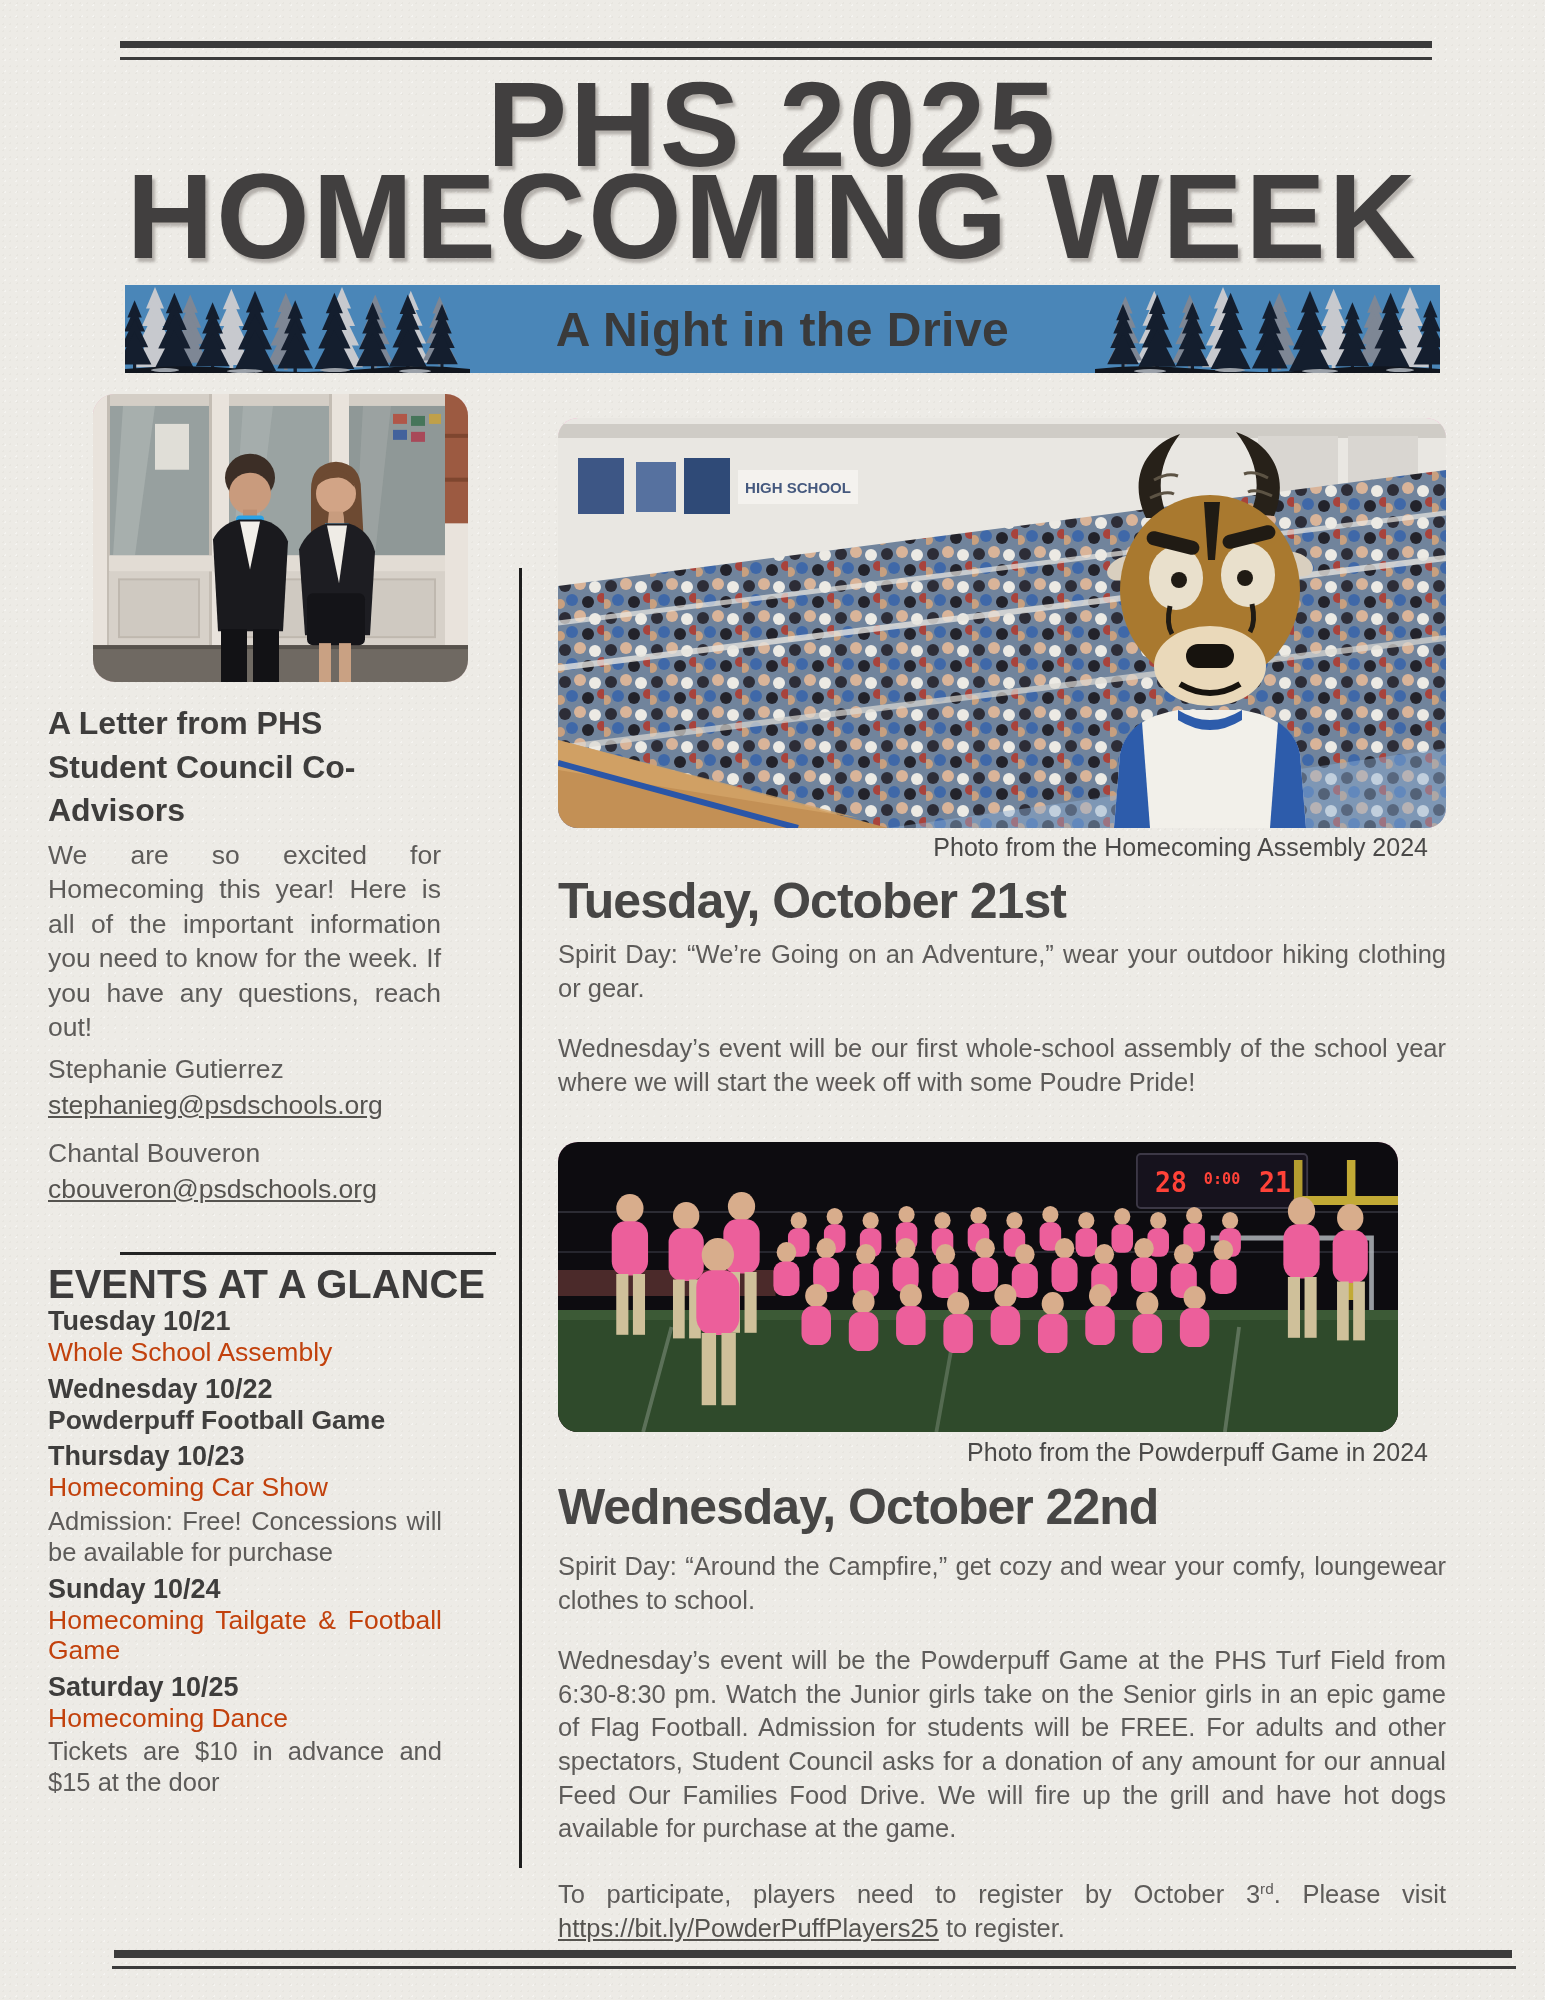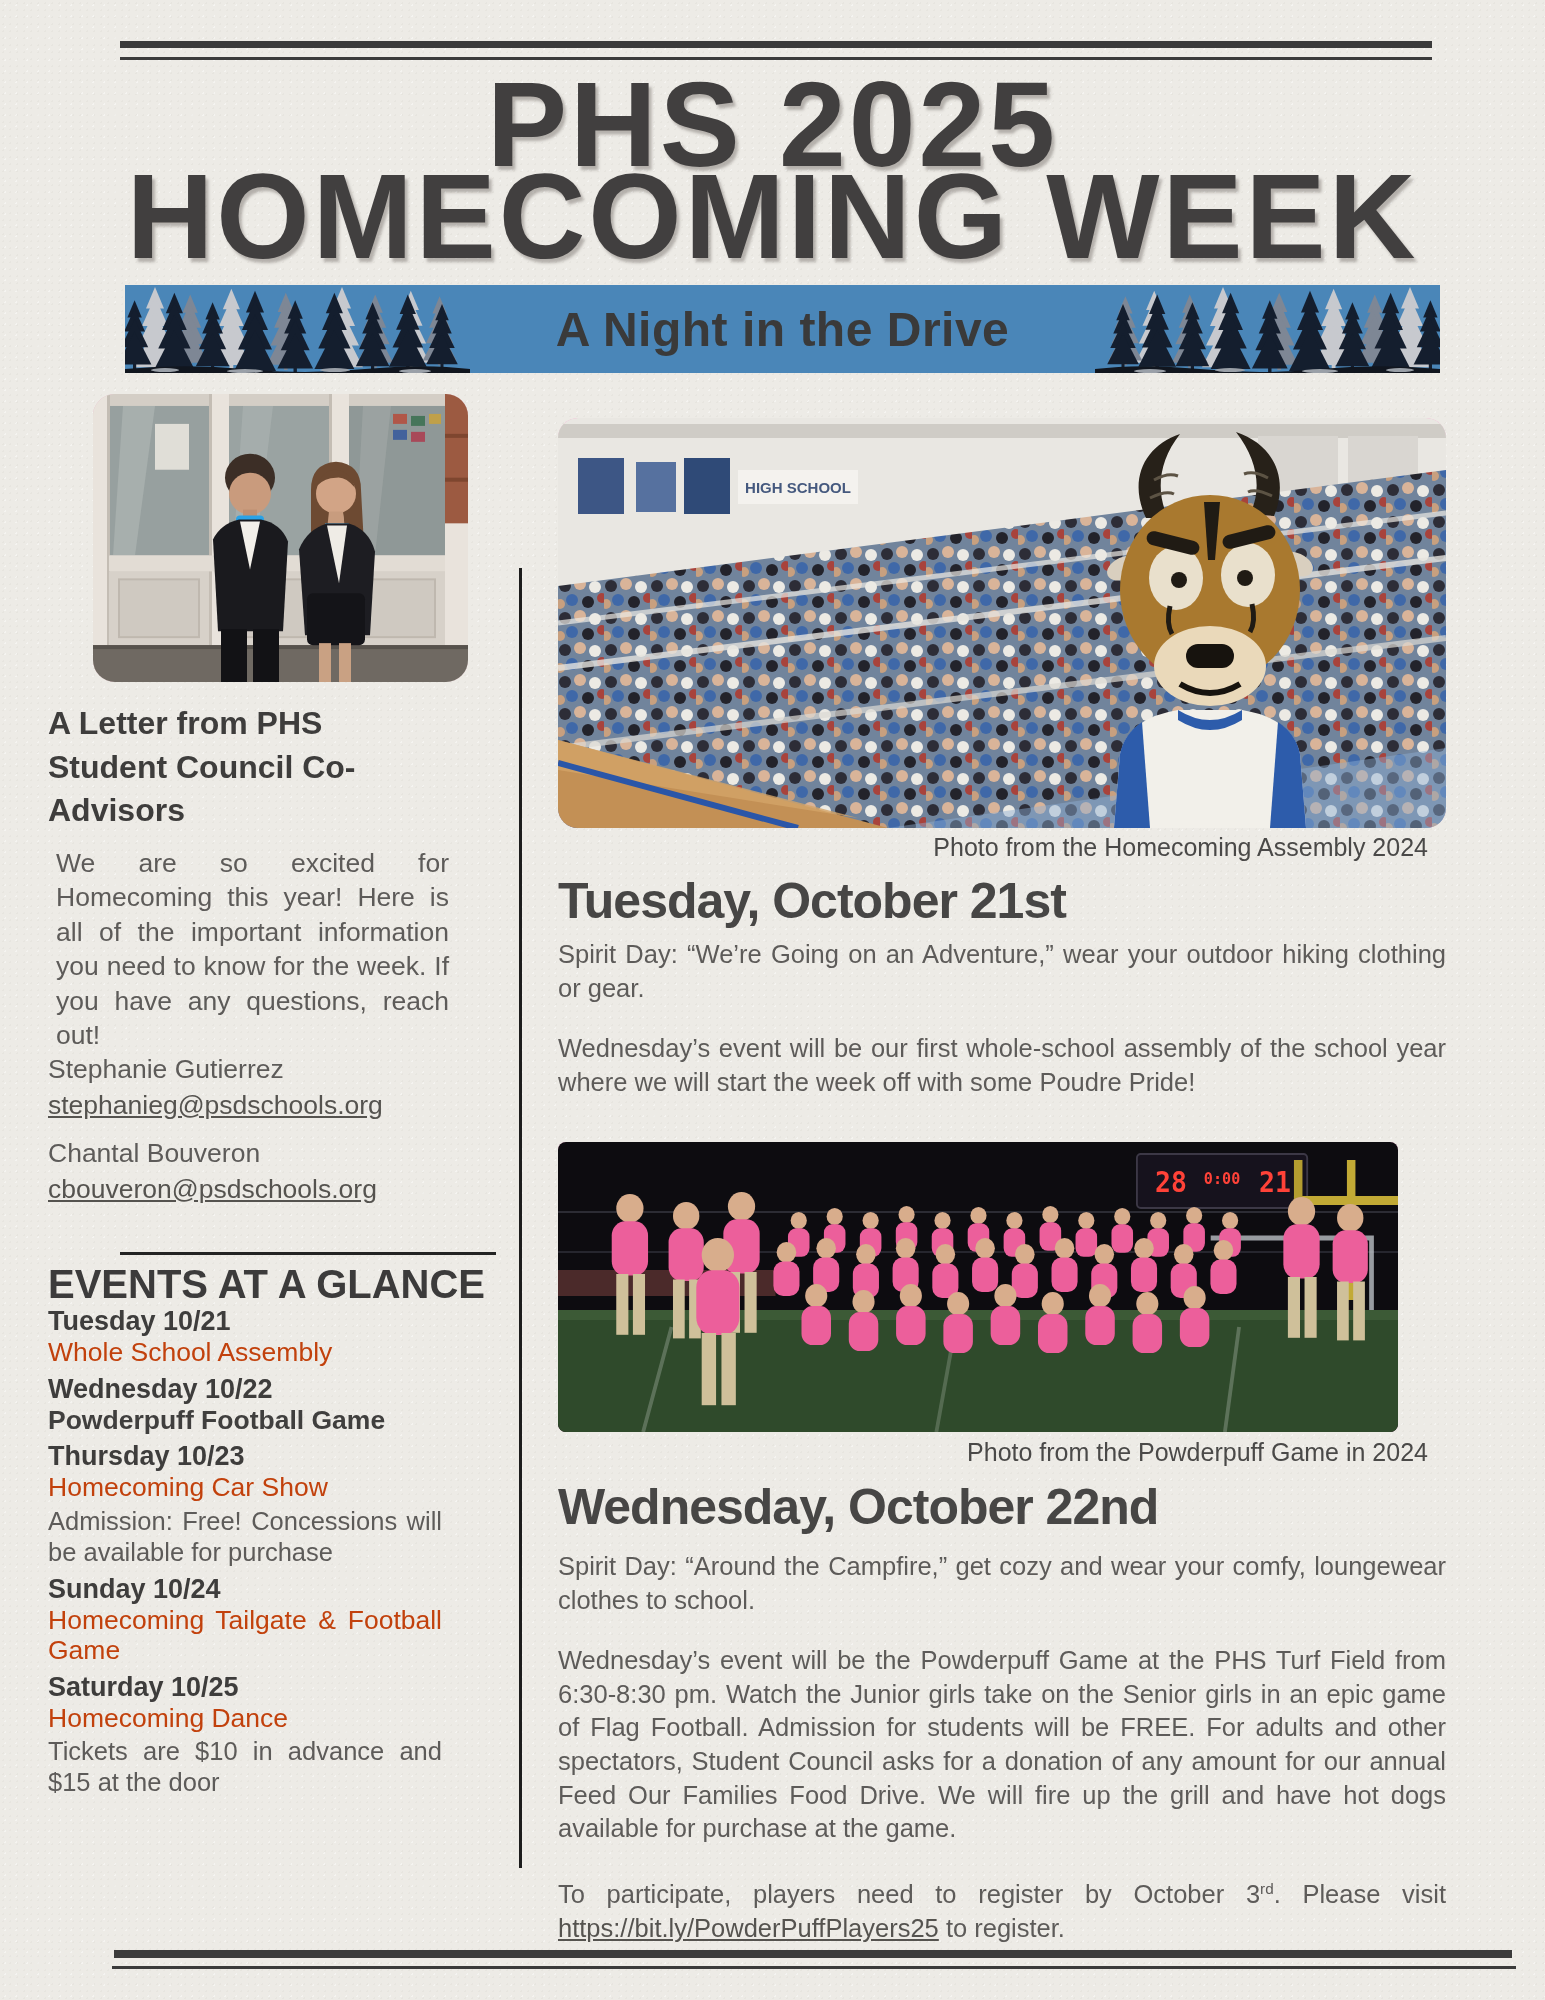--- a/index.html
+++ b/index.html
@@ -37,28 +37,28 @@
     position:absolute;left:0;width:100%;top:17px;text-align:center;
     font-size:48px;font-weight:700;color:#3a3a3a;letter-spacing:0.5px;
   }
 
   .vdivider{position:absolute;left:519px;top:568px;width:3px;height:1300px;background:#1d1d1d;}
 
   .photo{position:absolute;overflow:hidden;border-radius:22px;background:#f9a8d4;}
   .photo svg{display:block;width:100%;height:100%;}
   .advisors{left:93px;top:394px;width:375px;height:288px;}
   .assembly{left:558px;top:418px;width:888px;height:410px;border-radius:20px;}
-  .powderpuff{left:558px;top:1142px;width:840px;height:290px;border-radius:8px;}
+  .powderpuff{left:558px;top:1142px;width:840px;height:290px;border-radius:20px;}
 
   .letter-heading{
     position:absolute;left:48px;top:702px;width:400px;margin:0;
     font-size:32px;font-weight:700;line-height:1.36;color:#3e3d3c;
   }
   .letter-body{
-    position:absolute;left:48px;top:838px;width:393px;margin:8px;
+    position:absolute;left:48px;top:838px;width:393px;margin:0;
     font-size:26.5px;line-height:1.3;text-align:justify;color:#5d5b59;
   }
   .contact{position:absolute;left:48px;font-size:26.5px;color:#5d5b59;line-height:1.35;}
   .c1{top:1052px;}
   .c2{top:1136px;}
   .contact a{color:#55534f;text-decoration:underline;cursor:pointer;}
 
   .events-rule{position:absolute;left:120px;top:1252px;width:376px;height:3px;background:#232323;}
   .events-heading{
     position:absolute;left:48px;top:1262px;margin:0;

